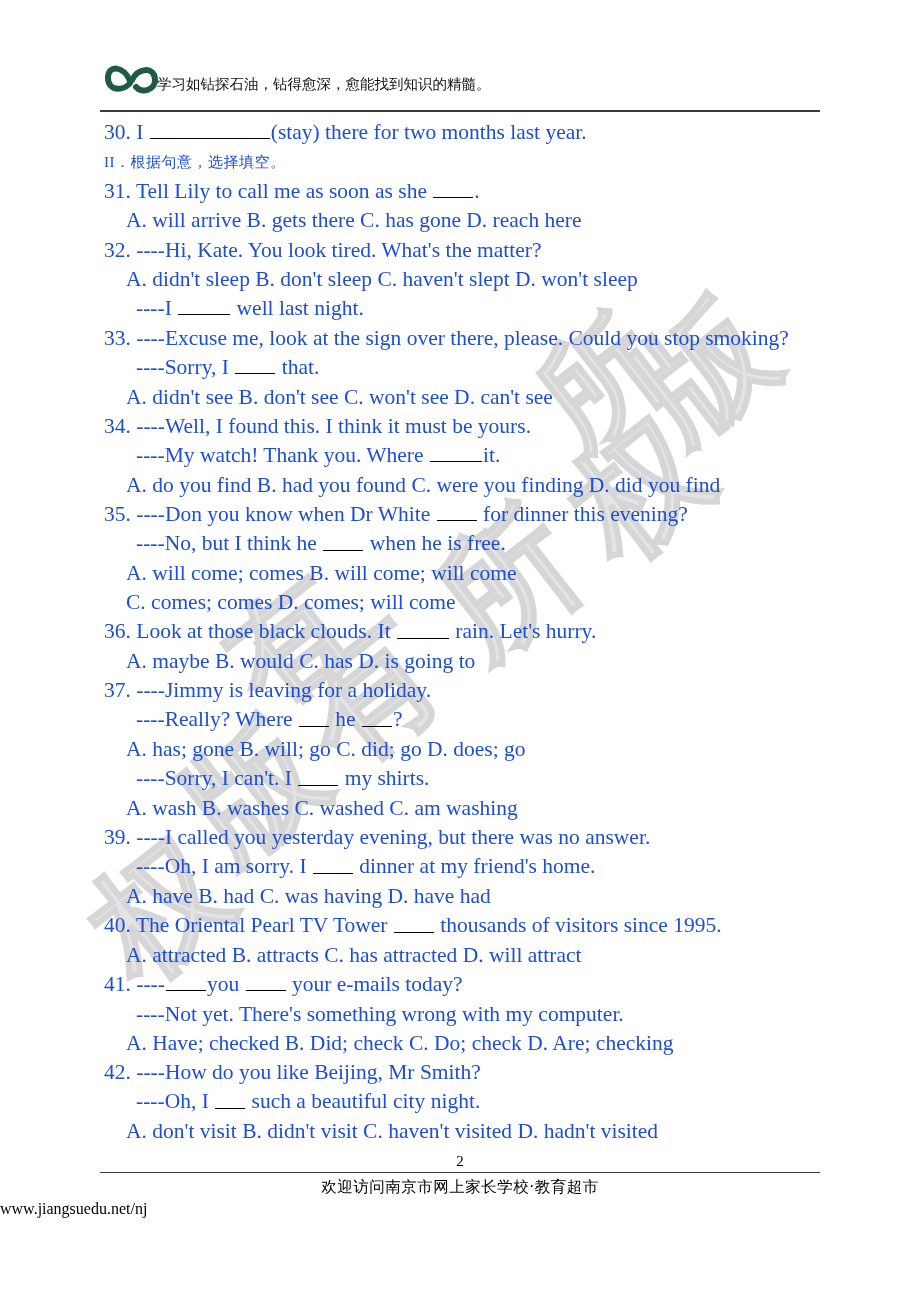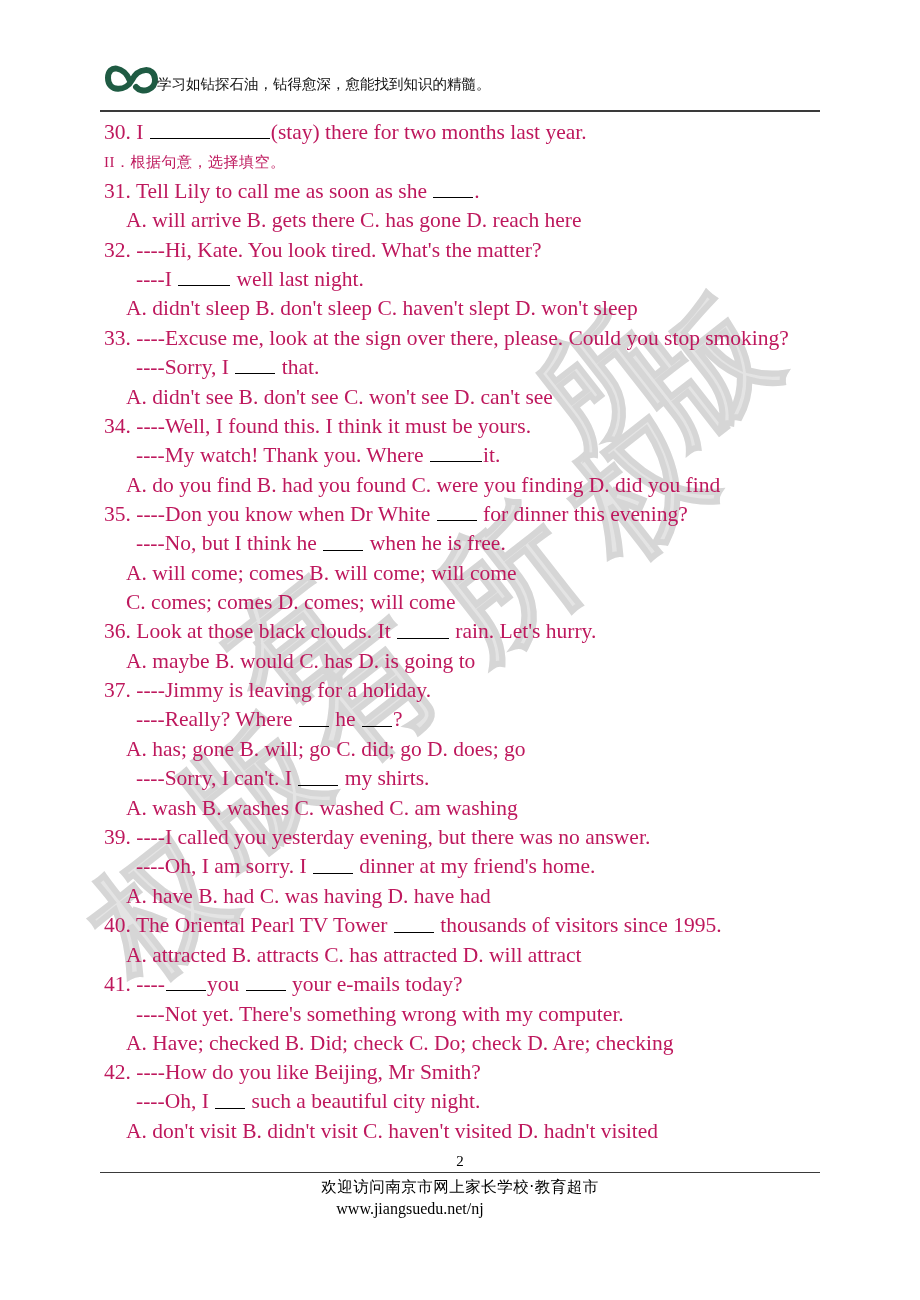--- a/index.html
+++ b/index.html
@@ -84,21 +84,21 @@
     position: absolute;
     left: 100px;
     top: 118px;
     width: 730px;
     z-index: 2;
   }
   .line {
     font-size: 21.5px;
     line-height: 29.2px;
     white-space: nowrap;
-    color: #be185d;
+    color: #1d4ed8;
   }
   .line.q      { padding-left: 4px; }
   .line.reply  { padding-left: 36px; }
   .line.opts   { padding-left: 26px; }
   .line.cn {
     font-family: "DejaVu Sans", "Liberation Sans", sans-serif;
     font-size: 15px;
     letter-spacing: 0.5px;
     padding-left: 4px;
   }
@@ -148,25 +148,23 @@
     font-size: 15.5px;
     line-height: 22px;
     letter-spacing: 0.5px;
     z-index: 3;
   }
   .footer-url {
     position: absolute;
     left: 0;
     top: 1198px;
     width: 748px;
-    text-align: center;
     font-size: 16px;
     line-height: 22px;
     z-index: 3;
-    margin-left: 36px;
   }
 </style>
 </head>
 <body>
 
 <div class="page">
 
   <div class="watermark-layer">
     <div class="wm-char" style="left:640px; top:280px; font-size:130px; transform:rotate(-38deg);">版</div>
     <div class="wm-char" style="left:575px; top:400px; font-size:130px; transform:rotate(-38deg);">权</div>
@@ -192,22 +190,22 @@
   <div class="content">
 
     <div class="line q"><span>30. </span><span>I </span><span class="blank b-l"></span><span>(stay) there for two months last year.</span></div>
 
     <div class="line cn"><span class="rn">II</span><span>．根据句意，选择填空。</span></div>
 
     <div class="line q"><span>31. </span><span>Tell Lily to call me as soon as she </span><span class="blank b-s"></span><span>.</span></div>
     <div class="line opts">A. will arrive      B. gets there      C. has gone      D. reach here</div>
 
     <div class="line q"><span>32. </span><span>----Hi, Kate. You look tired. What's the matter?</span></div>
+    <div class="line opts">A. didn't sleep      B. don't sleep      C. haven't slept      D. won't sleep</div>
     <div class="line reply"><span>----I </span><span class="blank b-m"></span><span> well last night.</span></div>
-    <div class="line opts">A. didn't sleep      B. don't sleep      C. haven't slept      D. won't sleep</div>
 
     <div class="line q"><span>33. </span><span>----Excuse me, look at the sign over there, please. Could you stop smoking?</span></div>
     <div class="line reply"><span>----Sorry, I </span><span class="blank b-s"></span><span> that.</span></div>
     <div class="line opts">A. didn't see      B. don't see      C. won't see      D. can't see</div>
 
     <div class="line q"><span>34. </span><span>----Well, I found this. I think it must be yours.</span></div>
     <div class="line reply"><span>----My watch! Thank you. Where </span><span class="blank b-m"></span><span>it.</span></div>
     <div class="line opts">A. do you find      B. had you found      C. were you finding      D. did you find</div>
 
     <div class="line q"><span>35. </span><span>----Don you know when Dr White </span><span class="blank b-s"></span><span> for dinner this evening?</span></div>

